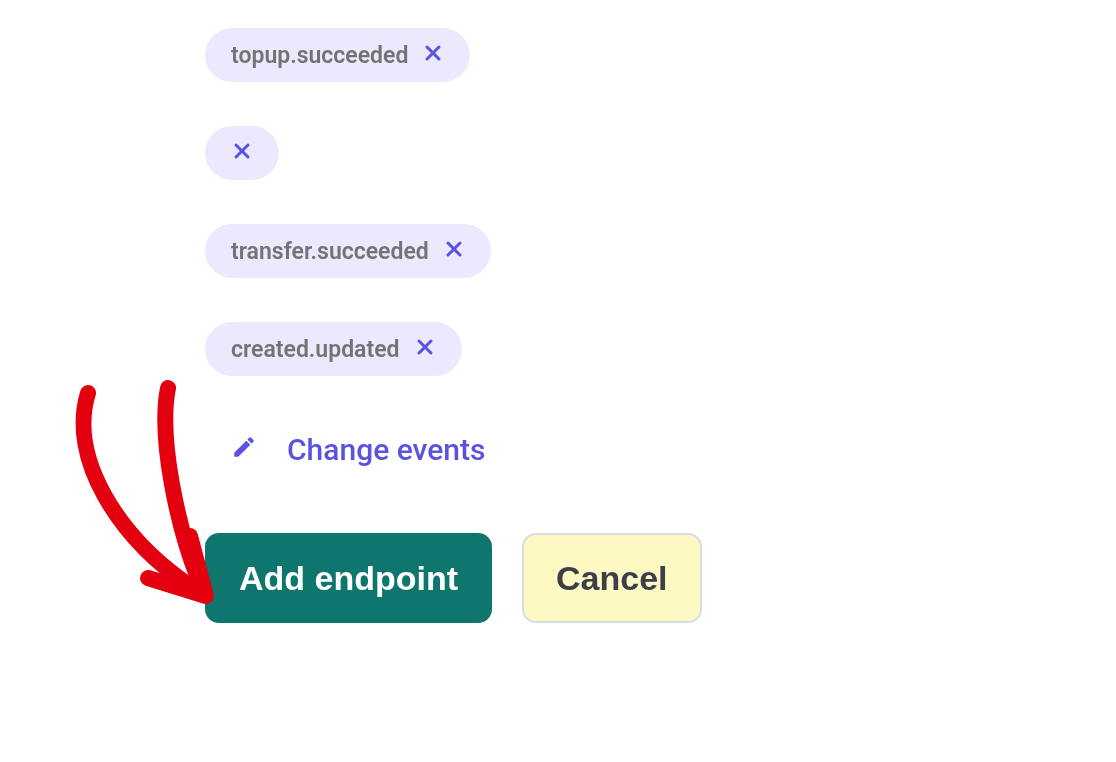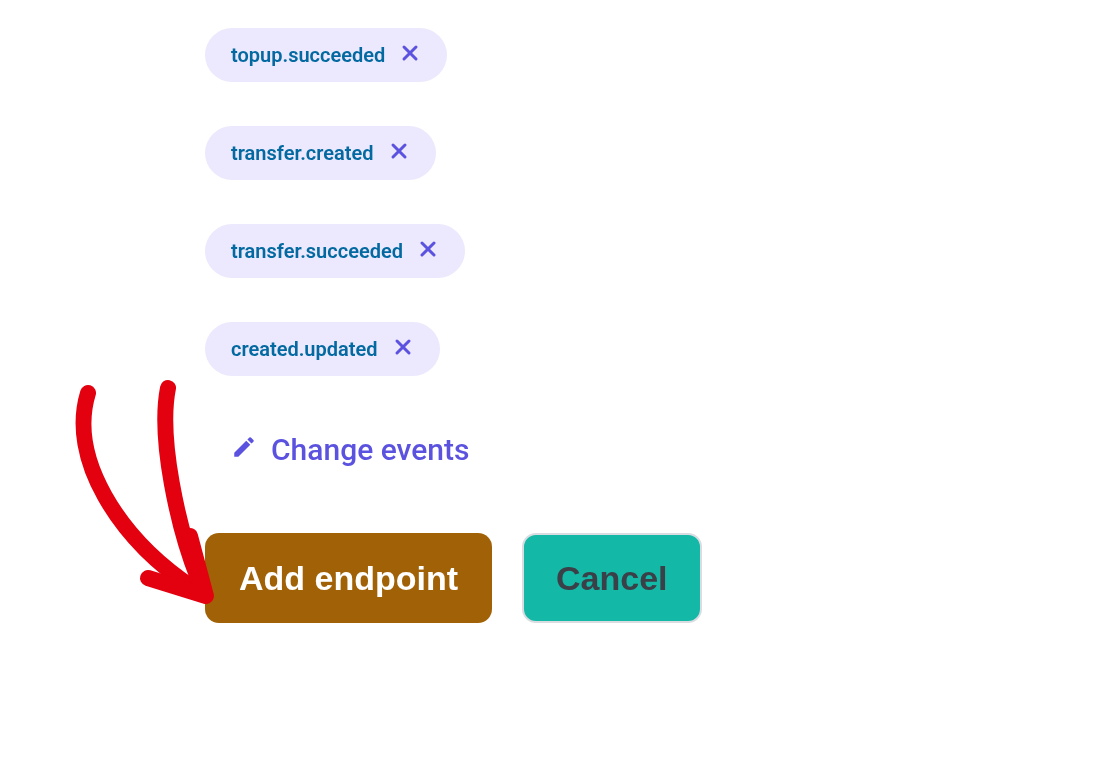--- a/index.html
+++ b/index.html
@@ -30,75 +30,75 @@
     }
     .chip {
       display: inline-flex;
       align-items: center;
       background: #ece8fd;
       border-radius: 999px;
       padding: 14px 26px;
       gap: 14px;
     }
     .chip-label {
-      color: #0369a1;
+      color: #737373;
       font-weight: 600;
-      font-size: 20px;
+      font-size: 23px;
       line-height: 1;
     }
     .chip-close {
       display: inline-flex;
       align-items: center;
       justify-content: center;
       color: #5b53e0;
       cursor: pointer;
       padding: 2px;
     }
     .chip-close svg {
       width: 18px;
       height: 18px;
       stroke: #5b53e0;
       stroke-width: 3;
       stroke-linecap: round;
     }
     .change-link {
       display: inline-flex;
       align-items: center;
-      gap: 14px;
+      gap: 30px;
       margin-top: 56px;
       margin-left: 26px;
       color: #5b53e0;
       font-weight: 500;
       font-size: 30px;
       cursor: pointer;
     }
     .change-link svg {
       width: 26px;
       height: 26px;
       fill: #5b53e0;
     }
     .button-row {
       display: flex;
       gap: 30px;
       margin-top: 66px;
       align-items: stretch;
     }
     .btn-primary {
-      background: #a16207;
+      background: #0f766e;
       color: #ffffff;
       font-weight: 600;
       font-size: 34px;
       border: none;
       border-radius: 14px;
       padding: 24px 34px;
       cursor: pointer;
       line-height: 1;
     }
     .btn-secondary {
-      background: #14b8a6;
+      background: #fef9c3;
       color: #3a3f48;
       font-weight: 600;
       font-size: 34px;
       border: 2px solid #d9dce1;
       border-radius: 14px;
       padding: 26px 32px;
       cursor: pointer;
       line-height: 1;
     }
     .annotation-arrow {
@@ -121,21 +121,20 @@
         <span>
           <svg viewBox="0 0 18 18">
               <line x1="3" y1="3" x2="15" y2="15"></line>
               <line x1="15" y1="3" x2="3" y2="15"></line>
             </svg>
         </span>
       </span>
     </div>
 
     <div class="chip">
-      <span class="chip-label">transfer.created</span>
       <span class="chip-close">
         <span>
           <svg viewBox="0 0 18 18">
               <line x1="3" y1="3" x2="15" y2="15"></line>
               <line x1="15" y1="3" x2="3" y2="15"></line>
             </svg>
         </span>
       </span>
     </div>
 

